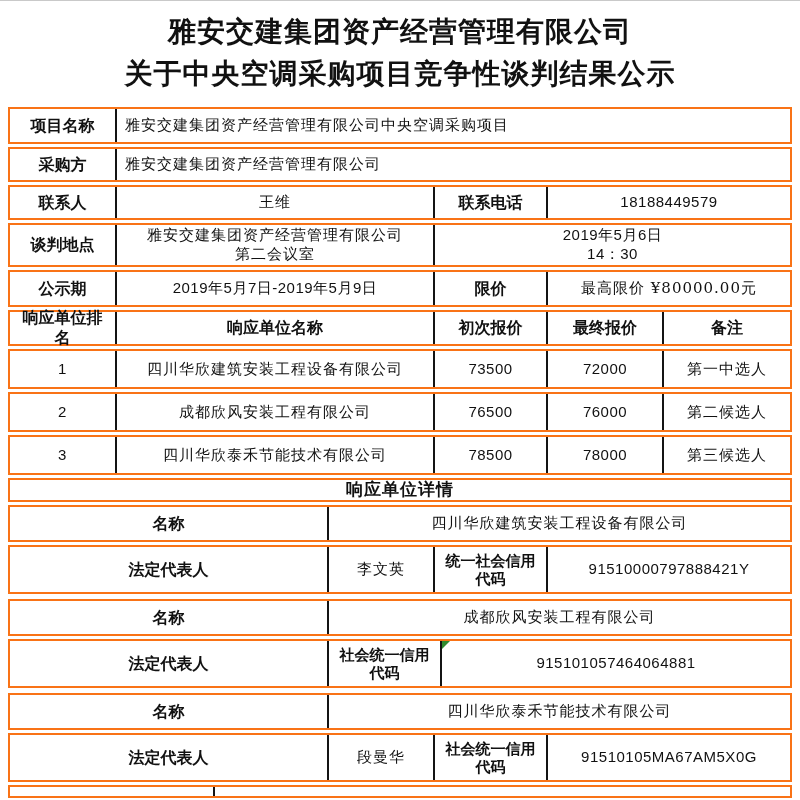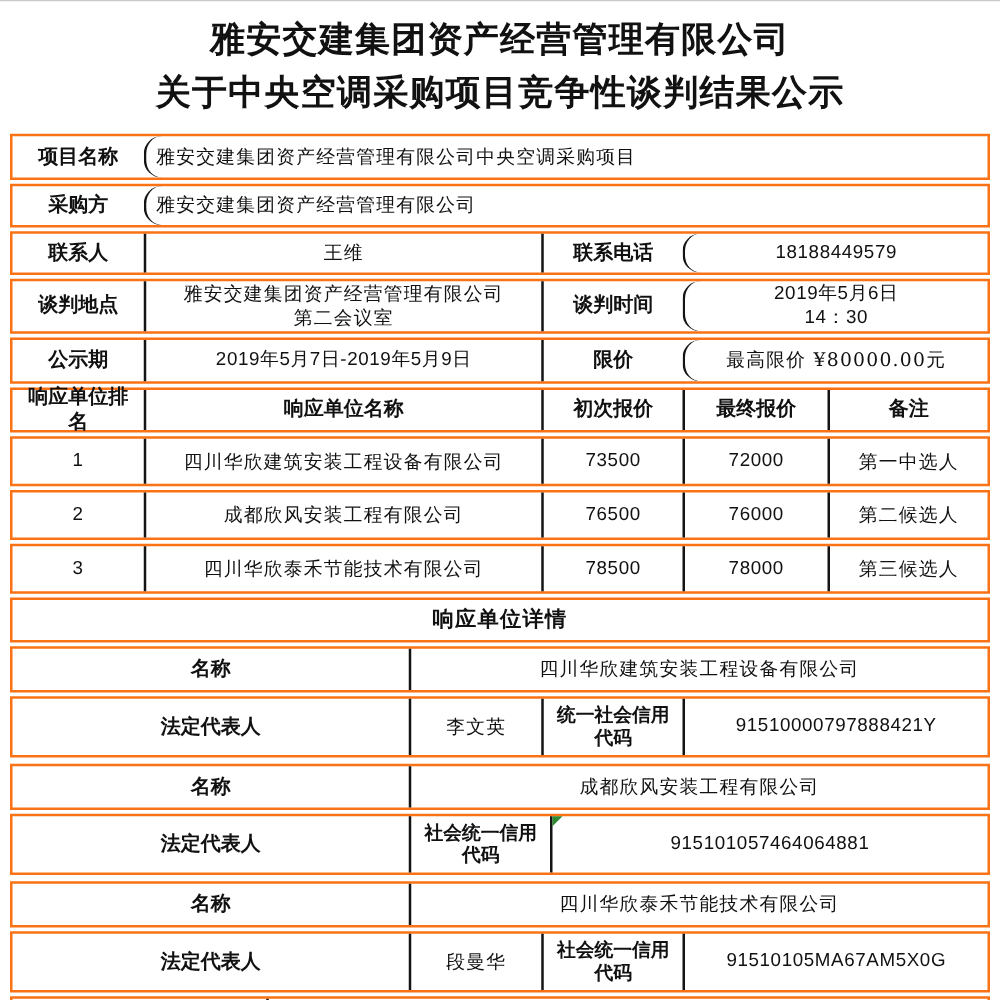--- a/index.html
+++ b/index.html
@@ -15,31 +15,31 @@
   .cell { display:flex; align-items:center; justify-content:center; text-align:center;
           padding:1px 8px; white-space:pre-line; line-height:1.25; position:relative; }
   .cell + .cell { border-left:2px solid #141414; }
 
   .lbl  { font-weight:bold; font-size:16px; }
   .kai  { font-family:"DejaVu Serif","Liberation Serif",serif; font-size:15px; letter-spacing:1px; }
   .num  { font-size:15px; letter-spacing:0.5px; }
   .left { justify-content:flex-start; text-align:left; }
 
   
-  .c1 { width:105px; } .c2 { width:318px; } .c3 { width:113px; } .c4 { flex:1;border-radius:14px; }
+  .c1 { width:105px; } .c2 { width:318px; } .c3 { width:113px; } .c4 { flex:1; }
   
   .b1 { width:105px; } .b2 { width:318px; } .b3 { width:113px; } .b4 { width:116px; } .b5 { flex:1; }
   
   .d1 { width:317px; } .d2 { width:106px; } .d3 { width:113px; } .d4 { flex:1; }
   
   .p1 { width:203px; } .p2 { flex:1; }
 
   
   .h-r1{height:37px}.h-r2{height:35px}.h-r3{height:35px}.h-r4{height:44px}
-  .h-r5{height:37px}.h-hdr{height:36px}.h-bid{height:40px}.h-dh{height:36px}
+  .h-r5{height:37px}.h-hdr{height:36px}.h-bid{height:40px}.h-dh{height:24px}
   .h-name{height:37px}.h-legal{height:49px}.h-partial{height:13px}
   .sec { margin-top:5px; }
   .dh-cell { width:100%; font-weight:bold; font-size:17px; letter-spacing:1px; }
   .code-lbl { font-weight:bold; font-size:15px; line-height:1.2; }
 
   .flag { position:absolute; top:0; left:0; width:0; height:0;
           border-top:8px solid #2f8a2f; border-right:8px solid transparent; }
 </style>
 </head>
 <body>
@@ -65,21 +65,20 @@
     <div class="cell c1 lbl">联系人</div>
     <div class="cell c2 kai">王维</div>
     <div class="cell c3 lbl">联系电话</div>
     <div class="cell c4 num">18188449579</div>
   </div>
 
   <div class="row h-r4">
     <div class="cell c1 lbl">谈判地点</div>
     <div class="cell c2 kai">雅安交建集团资产经营管理有限公司
 第二会议室</div>
-    <div class="cell c3 lbl">谈判时间</div>
     <div class="cell c4 num">2019年5月6日
 14：30</div>
   </div>
 
   <div class="row h-r5">
     <div class="cell c1 lbl">公示期</div>
     <div class="cell c2 num">2019年5月7日-2019年5月9日</div>
     <div class="cell c3 lbl">限价</div>
     <div class="cell c4 kai">最高限价 ¥80000.00元</div>
   </div>

